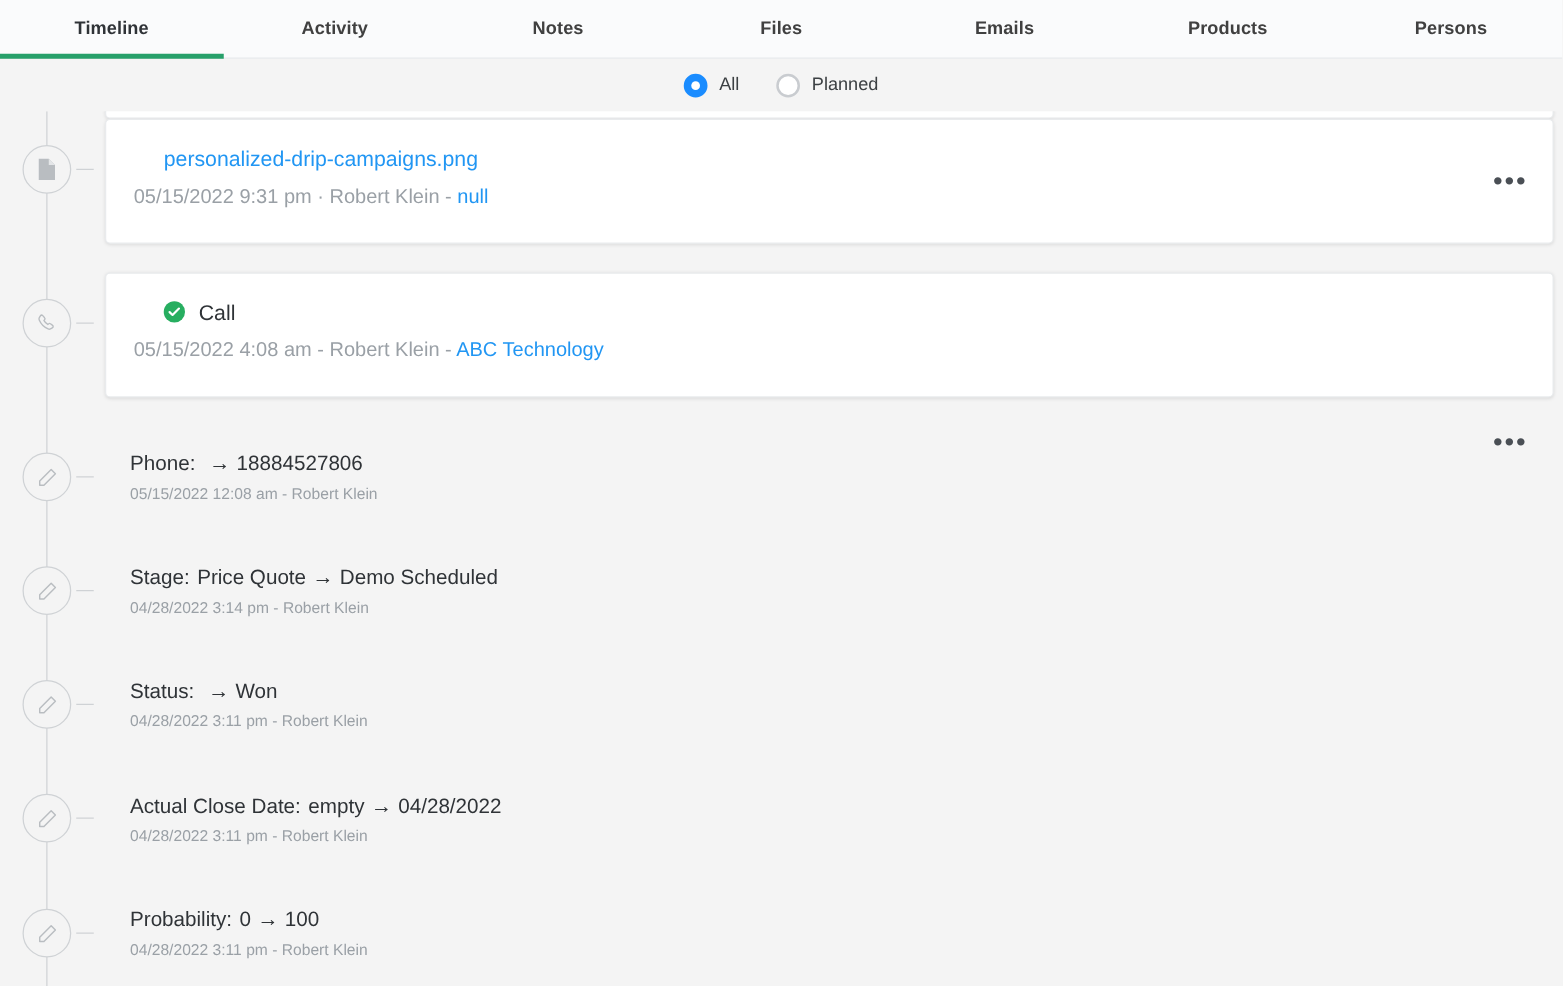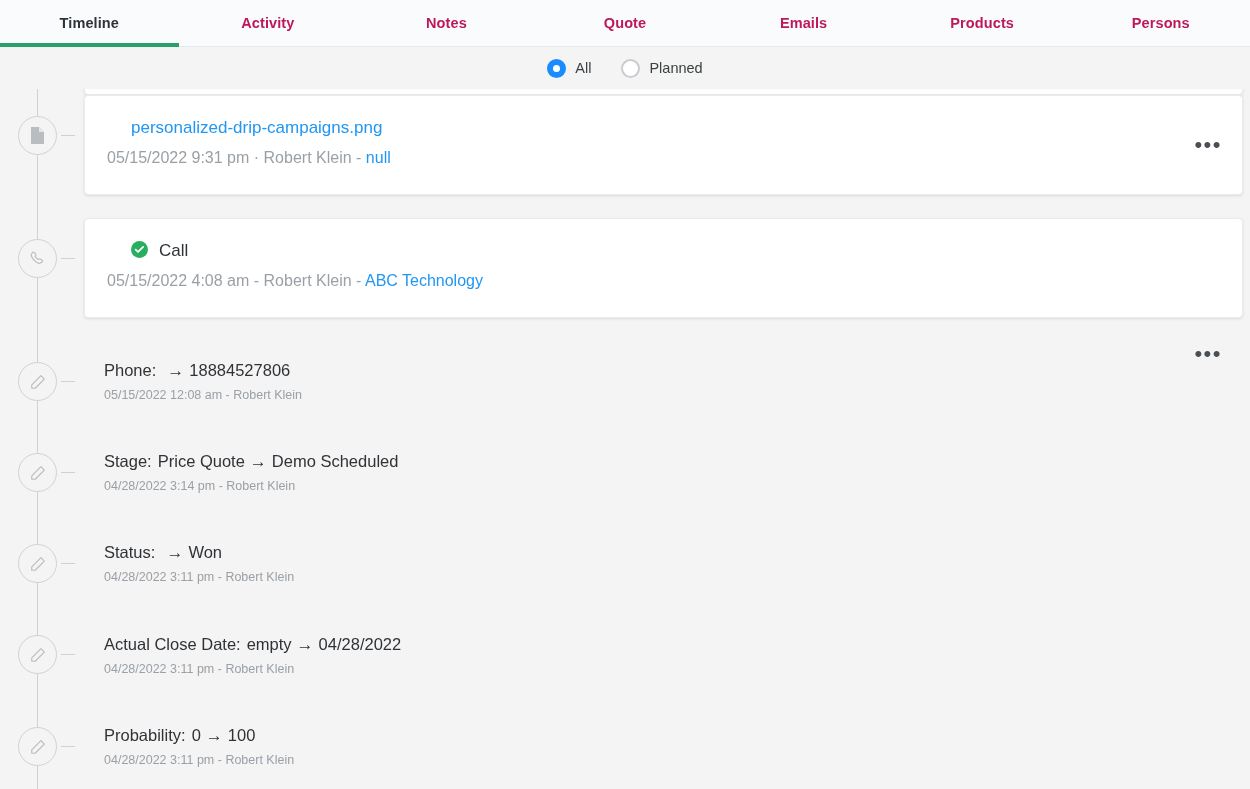--- a/index.html
+++ b/index.html
@@ -21,21 +21,21 @@
     height: 47px;
     background: #fafbfc;
     border-bottom: 1px solid #e6e9ec;
   }
   .tab {
     flex: 1 1 0;
     display: flex;
     align-items: center;
     justify-content: center;
     font-size: 14.5px;
-    color: #be185d;
+    color: #404040;
     font-weight: 600;
     letter-spacing: .1px;
     cursor: pointer;
     position: relative;
     user-select: none;
   }
   .tab.active { color: #2f3337; font-weight: 700; }
   .tab.active::after {
     content: "";
     position: absolute;
@@ -209,21 +209,21 @@
   <div class="tab active">
       <span>Timeline</span>
     </div>
   <div class="tab">
       <span>Activity</span>
     </div>
   <div class="tab">
       <span>Notes</span>
     </div>
   <div class="tab">
-      <span>Quote</span>
+      <span>Files</span>
     </div>
   <div class="tab">
       <span>Emails</span>
     </div>
   <div class="tab">
       <span>Products</span>
     </div>
   <div class="tab">
       <span>Persons</span>
     </div>

